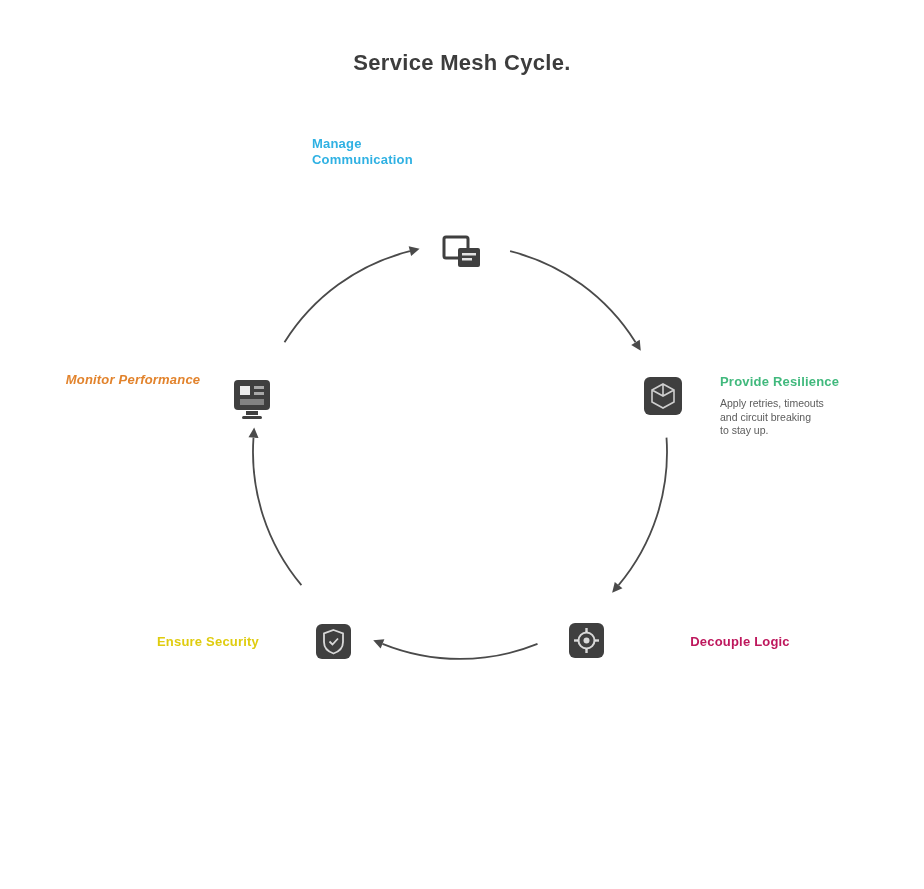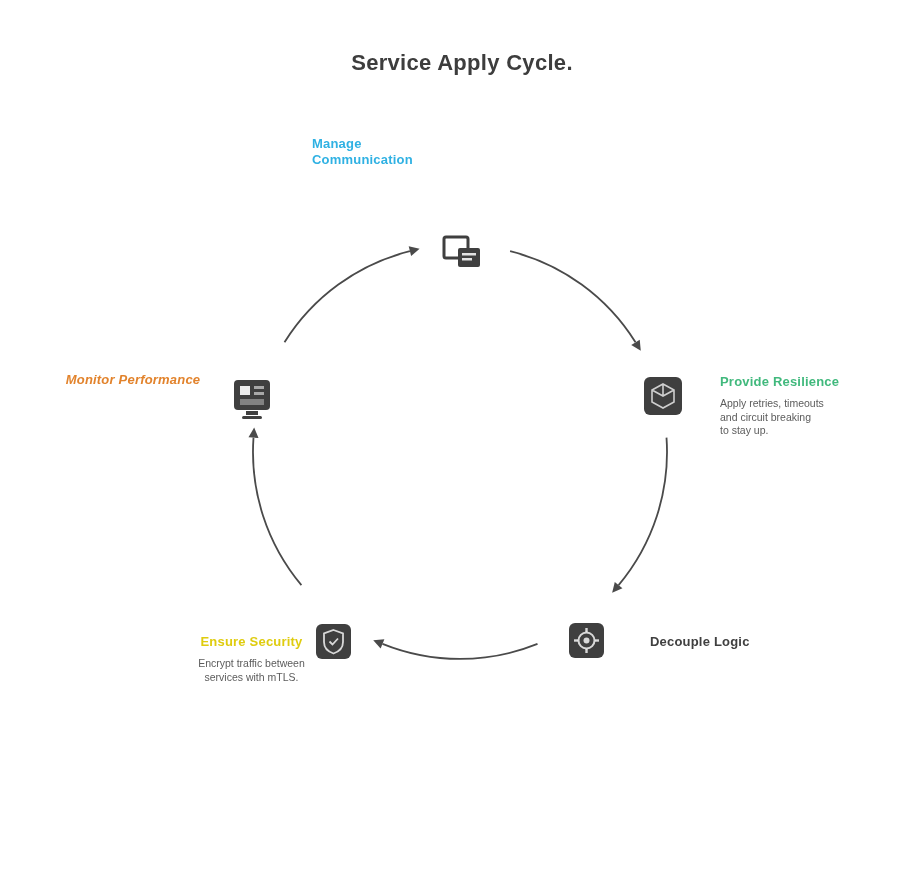--- a/index.html
+++ b/index.html
@@ -15,35 +15,35 @@
   .ring path{fill:none;stroke:#4a4a4a;stroke-width:1.8;}
   .ring polygon{fill:#4a4a4a;}
   .icon-tile{position:absolute;}
   .label-block{position:absolute;}
   .heading{font-size:13px;font-weight:bold;line-height:16px;letter-spacing:0.2px;}
   .heading .hl{display:block;}
   .desc{margin-top:7px;font-size:10.5px;line-height:13.5px;color:#5c5c5c;}
   .desc .dl{display:block;}
   .c-blue{color:#2fb1e3;}
   .c-green{color:#41b97d;}
-  .c-yellowgreen{color:#404040;}
+  .c-yellowgreen{color:#be185d;text-align:center;}
   .c-yellow{color:#dfcc0f;}
   .c-orange{color:#e2832c;}
   .blk-top{top:136px;left:312px;width:300px;text-align:left;}
   .blk-right{top:374px;left:720px;width:170px;text-align:left;}
   .blk-bottomright{top:634px;left:650px;width:180px;text-align:left;}
-  .blk-bottomleft{top:634px;left:174px;width:155px;text-align:center;}
+  .blk-bottomleft{top:634px;left:157px;width:155px;}
   .blk-left{top:372px;left:43px;width:180px;text-align:center;font-style:italic;}
 </style>
 </head>
 <body>
 
 <div id="canvas">
 
-  <div class="title">Service Apply Cycle.</div>
+  <div class="title">Service Mesh Cycle.</div>
 
   <svg class="ring" width="924" height="889" viewBox="0 0 924 889" aria-hidden="true">
     <path d="M 510.1 251.2 A 207 207 0 0 1 635.5 342.3"></path>
     <polygon points="0,-5 10,0 0,5" transform="translate(635.5,342.3) rotate(58)"></polygon>
     <path d="M 666.5 437.6 A 207 207 0 0 1 618.6 585.1"></path>
     <polygon points="0,-5 10,0 0,5" transform="translate(618.6,585.1) rotate(130)"></polygon>
     <path d="M 537.5 643.9 A 207 207 0 0 1 382.5 643.9"></path>
     <polygon points="0,-5 10,0 0,5" transform="translate(382.5,643.9) rotate(202)"></polygon>
     <path d="M 301.4 585.1 A 207 207 0 0 1 253.5 437.6"></path>
     <polygon points="0,-5 10,0 0,5" transform="translate(253.5,437.6) rotate(-86)"></polygon>
@@ -116,23 +116,19 @@
       <span class="dl">to stay up.</span>
     </div>
   </div>
 
   <div class="label-block blk-bottomright">
     <div class="heading c-yellowgreen">Decouple Logic</div>
   </div>
 
   <div class="label-block blk-bottomleft">
     <div class="heading c-yellow">Ensure Security</div>
-    <div class="desc">
-      <span class="dl">Encrypt traffic between</span>
-      <span class="dl">services with mTLS.</span>
-    </div>
   </div>
 
   <div class="label-block blk-left">
     <div class="heading c-orange">Monitor Performance</div>
   </div>
 
 </div>
 
 </body></html>

